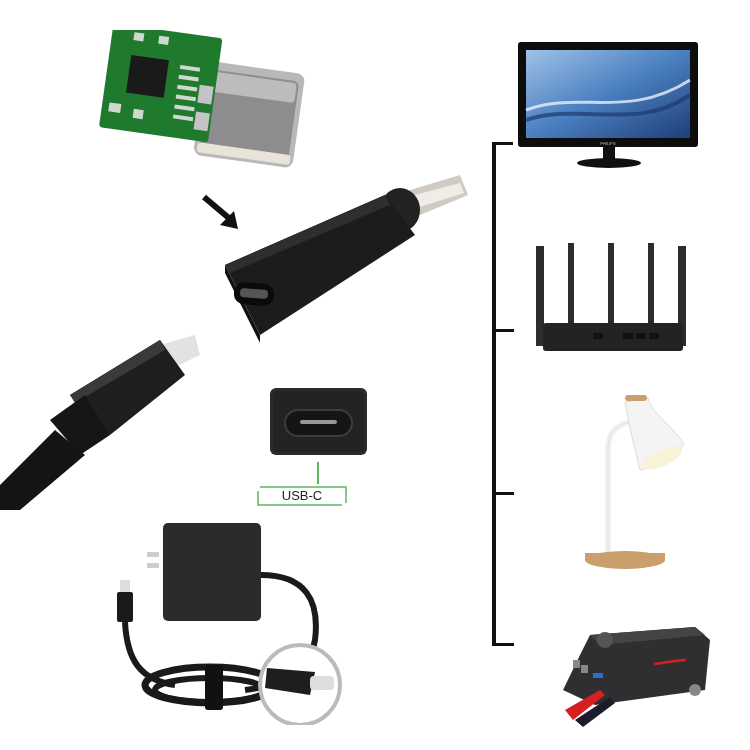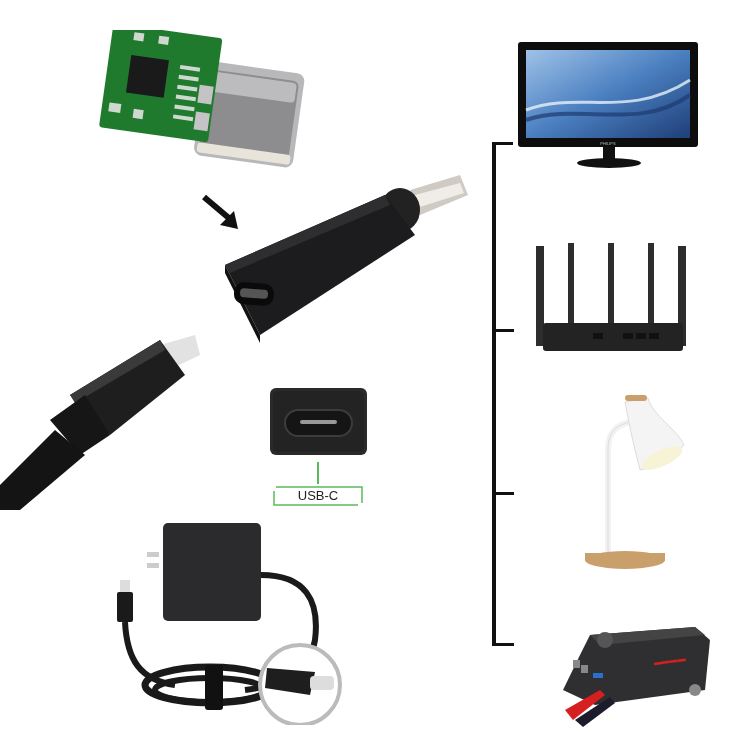--- a/index.html
+++ b/index.html
@@ -1,19 +1,19 @@
 <!DOCTYPE html>
 <html><head>
 <meta charset="utf-8">
 <style>
   html,body{margin:0;padding:0;background:#fff;}
   body{width:750px;height:750px;position:relative;overflow:hidden;font-family:"Liberation Sans",sans-serif;}
   .abs{position:absolute;}
   svg{display:block;}
-  .usbc-label{position:absolute;left:270px;top:485px;width:96px;height:22px;text-decoration:underline;}
+  .usbc-label{position:absolute;left:254px;top:485px;width:96px;height:22px;text-decoration:underline;}
   .usbc-label span{position:absolute;left:0;top:0;width:96px;line-height:22px;text-align:center;font-size:13px;color:#222;}
 </style>
 </head>
 <body>
 
 <div class="abs" style="left:95px;top:30px;">
   <svg width="210" height="150" viewBox="0 0 210 150">
     <g transform="rotate(8 105 75)">
 
       <rect x="105" y="30" width="100" height="95" rx="8" fill="#b8b8ba"></rect>

